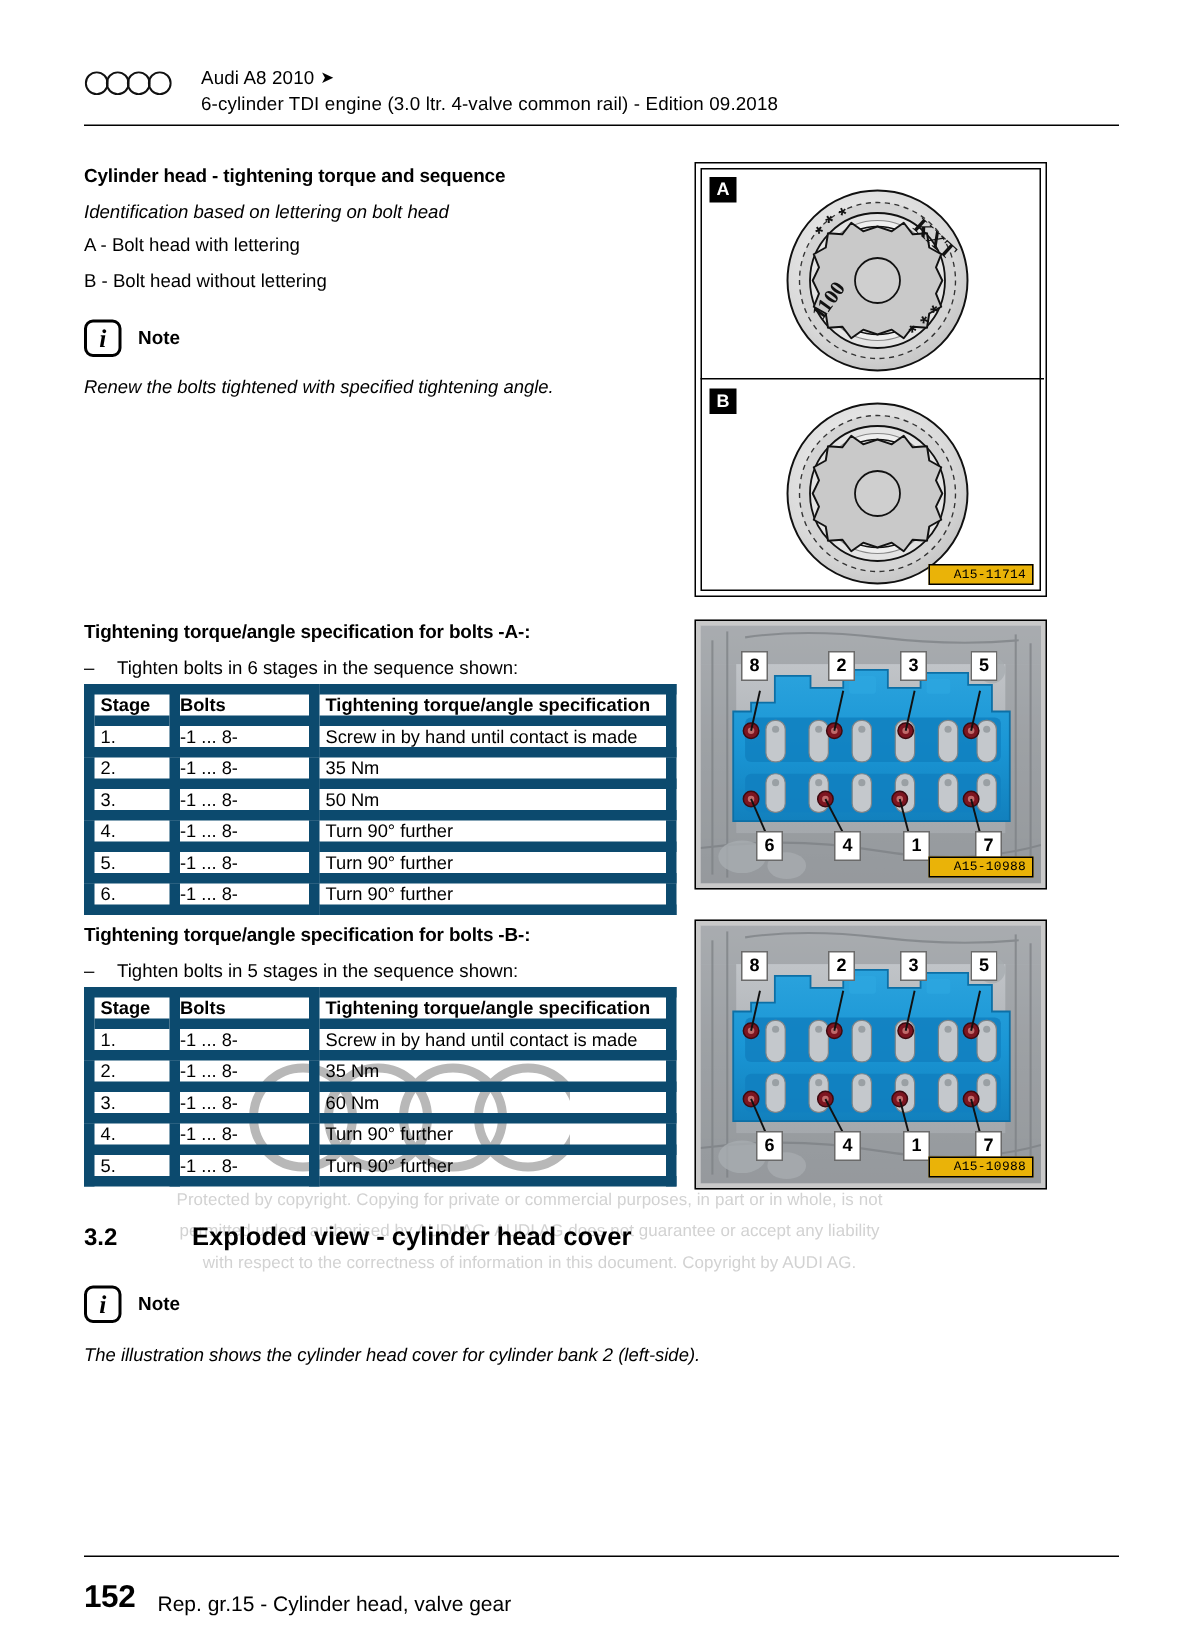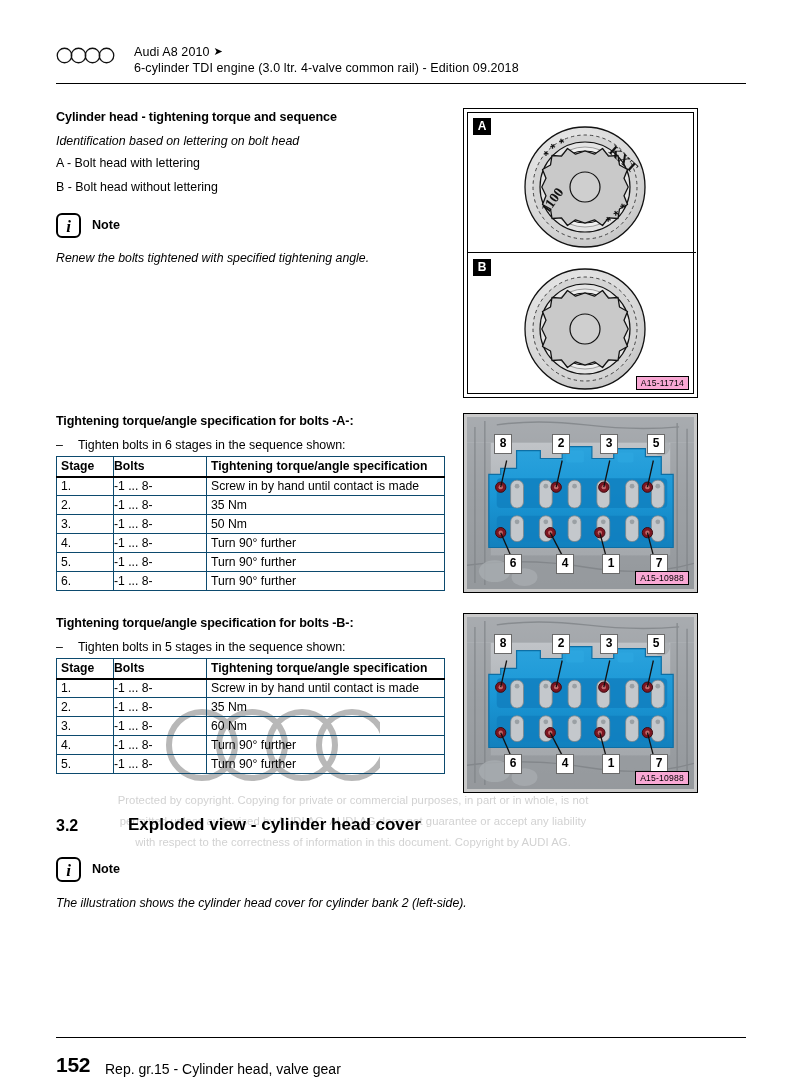--- a/index.html
+++ b/index.html
@@ -138,21 +138,21 @@
   }
 
   
   .spec-table {
     position: absolute;
     border-collapse: collapse;
     table-layout: fixed;
     background: transparent;
   }
   .spec-table td, .spec-table th {
-    border: 1px solid #0c4a6e;
+    border: 7px solid #0c4a6e;
     font-size: 12.2px;
     padding: 0 0 0 4px;
     height: 19px;
     box-sizing: border-box;
     font-weight: normal;
     text-align: left;
     vertical-align: middle;
     background: transparent;
     overflow: hidden;
     white-space: nowrap;
@@ -187,26 +187,26 @@
     color: #fff;
     font-size: 12px;
     font-weight: bold;
     line-height: 17px;
     text-align: center;
     z-index: 6;
   }
   .fig-ref {
     position: absolute;
     border: 1px solid #000;
-    background: #f9a8d4;
+    background: #eab308;
     font-size: 8.6px;
-    padding: 1px 4px 1px 4px;
+    padding: 1px 4px 1px 16px;
     letter-spacing: 0.2px;
     z-index: 7;
-    font-family: Liberation Sans, sans-serif;
+    font-family: Liberation Mono, monospace;
   }
 
   
   .bolt-svg { position: absolute; }
 
   
   .photo-frame {
     position: absolute;
     border: 1.5px solid #000;
     box-sizing: border-box;

